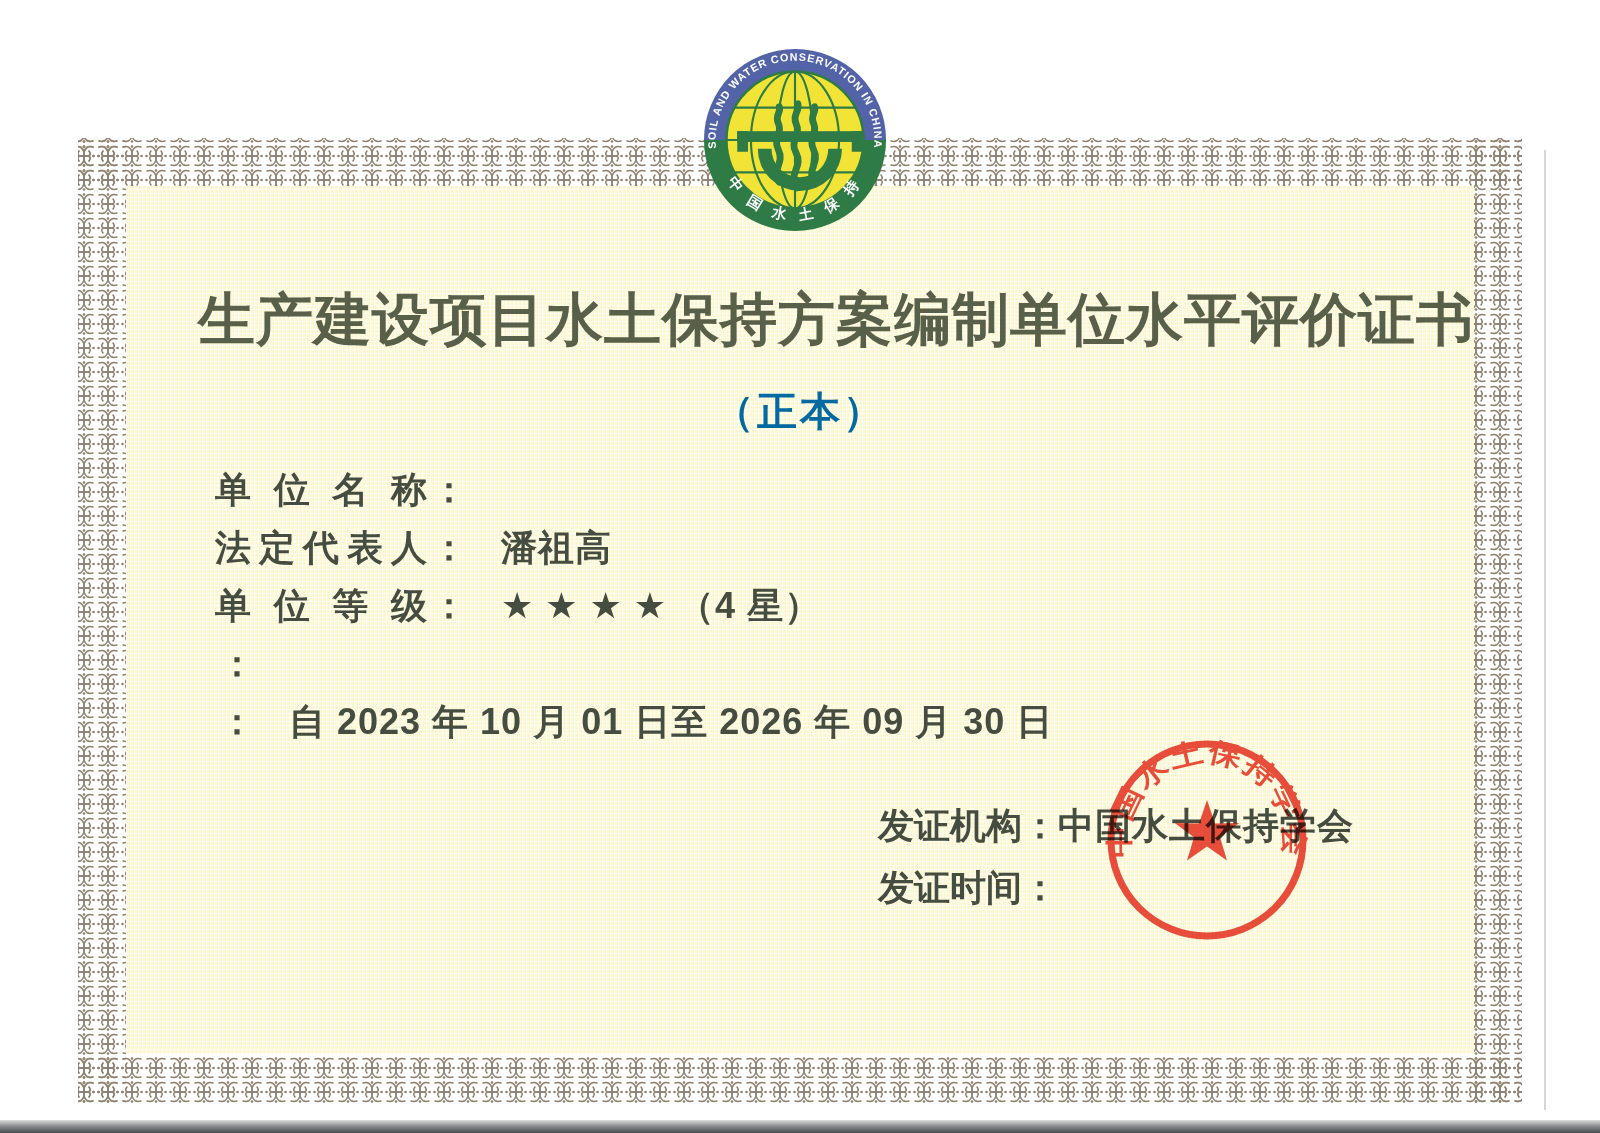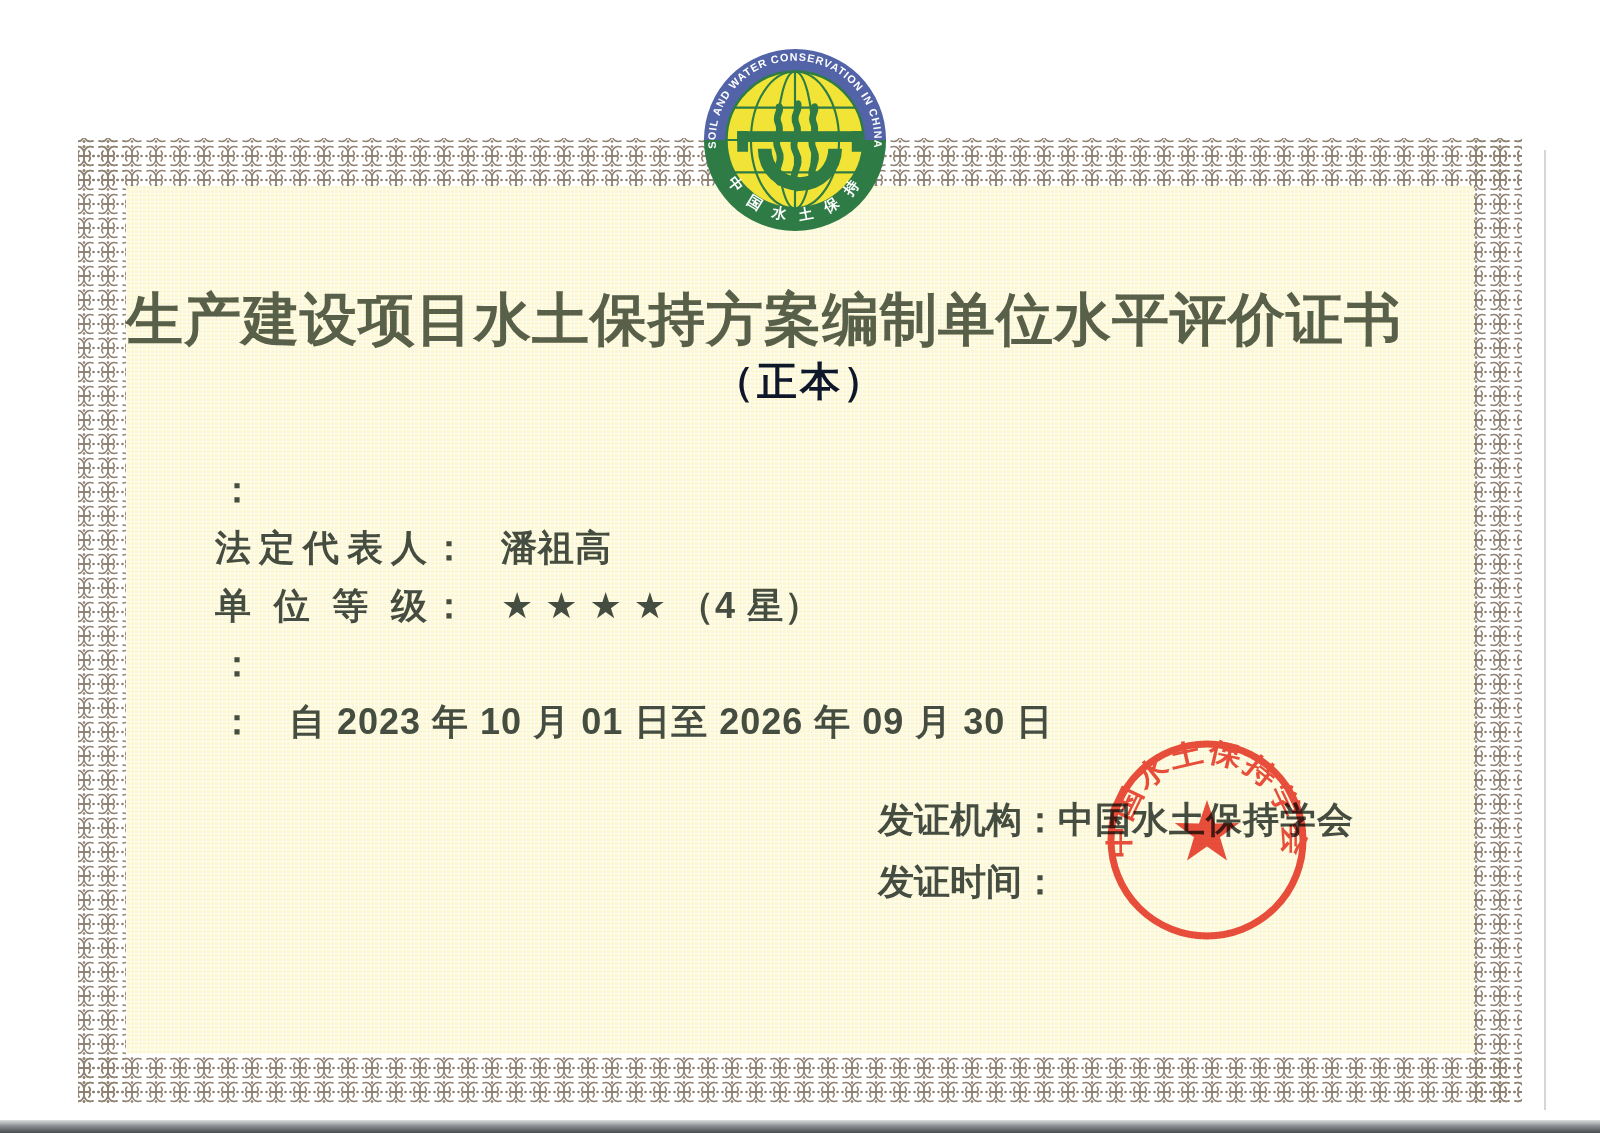--- a/index.html
+++ b/index.html
@@ -8,30 +8,30 @@
   
   .frame{position:absolute;left:0;top:0;z-index:2;}
   
   .panel{position:absolute;left:126px;top:186px;width:1348px;height:868px;z-index:1;
          background-color:#fbf7d0;
          background-image:
            repeating-linear-gradient(0deg, rgba(255,255,255,.65) 0 1px, rgba(255,255,255,0) 1px 4px),
            repeating-linear-gradient(90deg, rgba(255,255,255,.65) 0 1px, rgba(255,255,255,0) 1px 4px);}
   .logo{position:absolute;left:702px;top:47px;width:186px;height:186px;z-index:4;}
   .title{position:absolute;left:126px;top:282px;width:1348px;z-index:3;
-         text-align:left;font-size:57px;font-weight:800;letter-spacing:1px;color:#59604a;}
-  .subtitle{position:absolute;left:126px;top:354px;width:1348px;z-index:3;
-         text-align:center;font-size:40px;font-weight:700;letter-spacing:3px;color:#0f172a;}
+         text-align:right;font-size:57px;font-weight:800;letter-spacing:1px;color:#59604a;}
+  .subtitle{position:absolute;left:126px;top:384px;width:1348px;z-index:3;
+         text-align:center;font-size:40px;font-weight:700;letter-spacing:3px;color:#0369a1;}
   .fields{position:absolute;left:215px;top:461px;z-index:3;}
   .frow{display:flex;align-items:center;height:58px;font-size:36px;font-weight:700;color:#454c40;}
   .flabel{display:inline-block;width:212px;text-align:justify;text-align-last:justify;}
   .fcolon{margin:0 2px 0 4px;}
   .fvalue{margin-left:32px;letter-spacing:1px;white-space:nowrap;}
   .issuer{position:absolute;left:878px;top:789px;z-index:3;}
-  .irow{display:flex;align-items:center;height:62px;font-size:36px;font-weight:700;color:#454c40;}
+  .irow{display:flex;align-items:flex-end;height:62px;font-size:36px;font-weight:700;color:#454c40;}
   .ivalue{letter-spacing:1px;white-space:nowrap;}
   .ivalue.date{margin-left:44px;}
   .seal{position:absolute;left:1104px;top:737px;width:206px;height:206px;z-index:5;
         mix-blend-mode:multiply;opacity:.92;}
   .scan-bottom{position:absolute;left:0;bottom:0;width:1600px;height:13px;z-index:6;
         background:linear-gradient(to bottom,#dcdddd 0%,#8d9093 45%,#494c4f 100%);}
   .scan-right{position:absolute;left:1544px;top:150px;width:2px;height:960px;z-index:6;background:#d5d6d7;}
 </style>
 </head>
 <body>
@@ -97,20 +97,21 @@
     <text font-size="15" font-weight="bold" letter-spacing="5" fill="#ffffff">
       <textPath href="#arcBottom" startOffset="50%" text-anchor="middle">中 国 水 土 保 持</textPath>
     </text>
   </svg>
 
   <div class="title">生产建设项目水土保持方案编制单位水平评价证书</div>
   <div class="subtitle">（正本）</div>
 
   <div class="fields">
     <div class="frow">
+      <span class="flabel">单位名称</span>
         <span class="fcolon">：</span>
     </div>
     <div class="frow">
       <span class="flabel">法定代表人</span>
         <span class="fcolon">：</span>
       <span class="fvalue">潘祖高</span>
     </div>
     <div class="frow">
       <span class="flabel">单位等级</span>
         <span class="fcolon">：</span>

